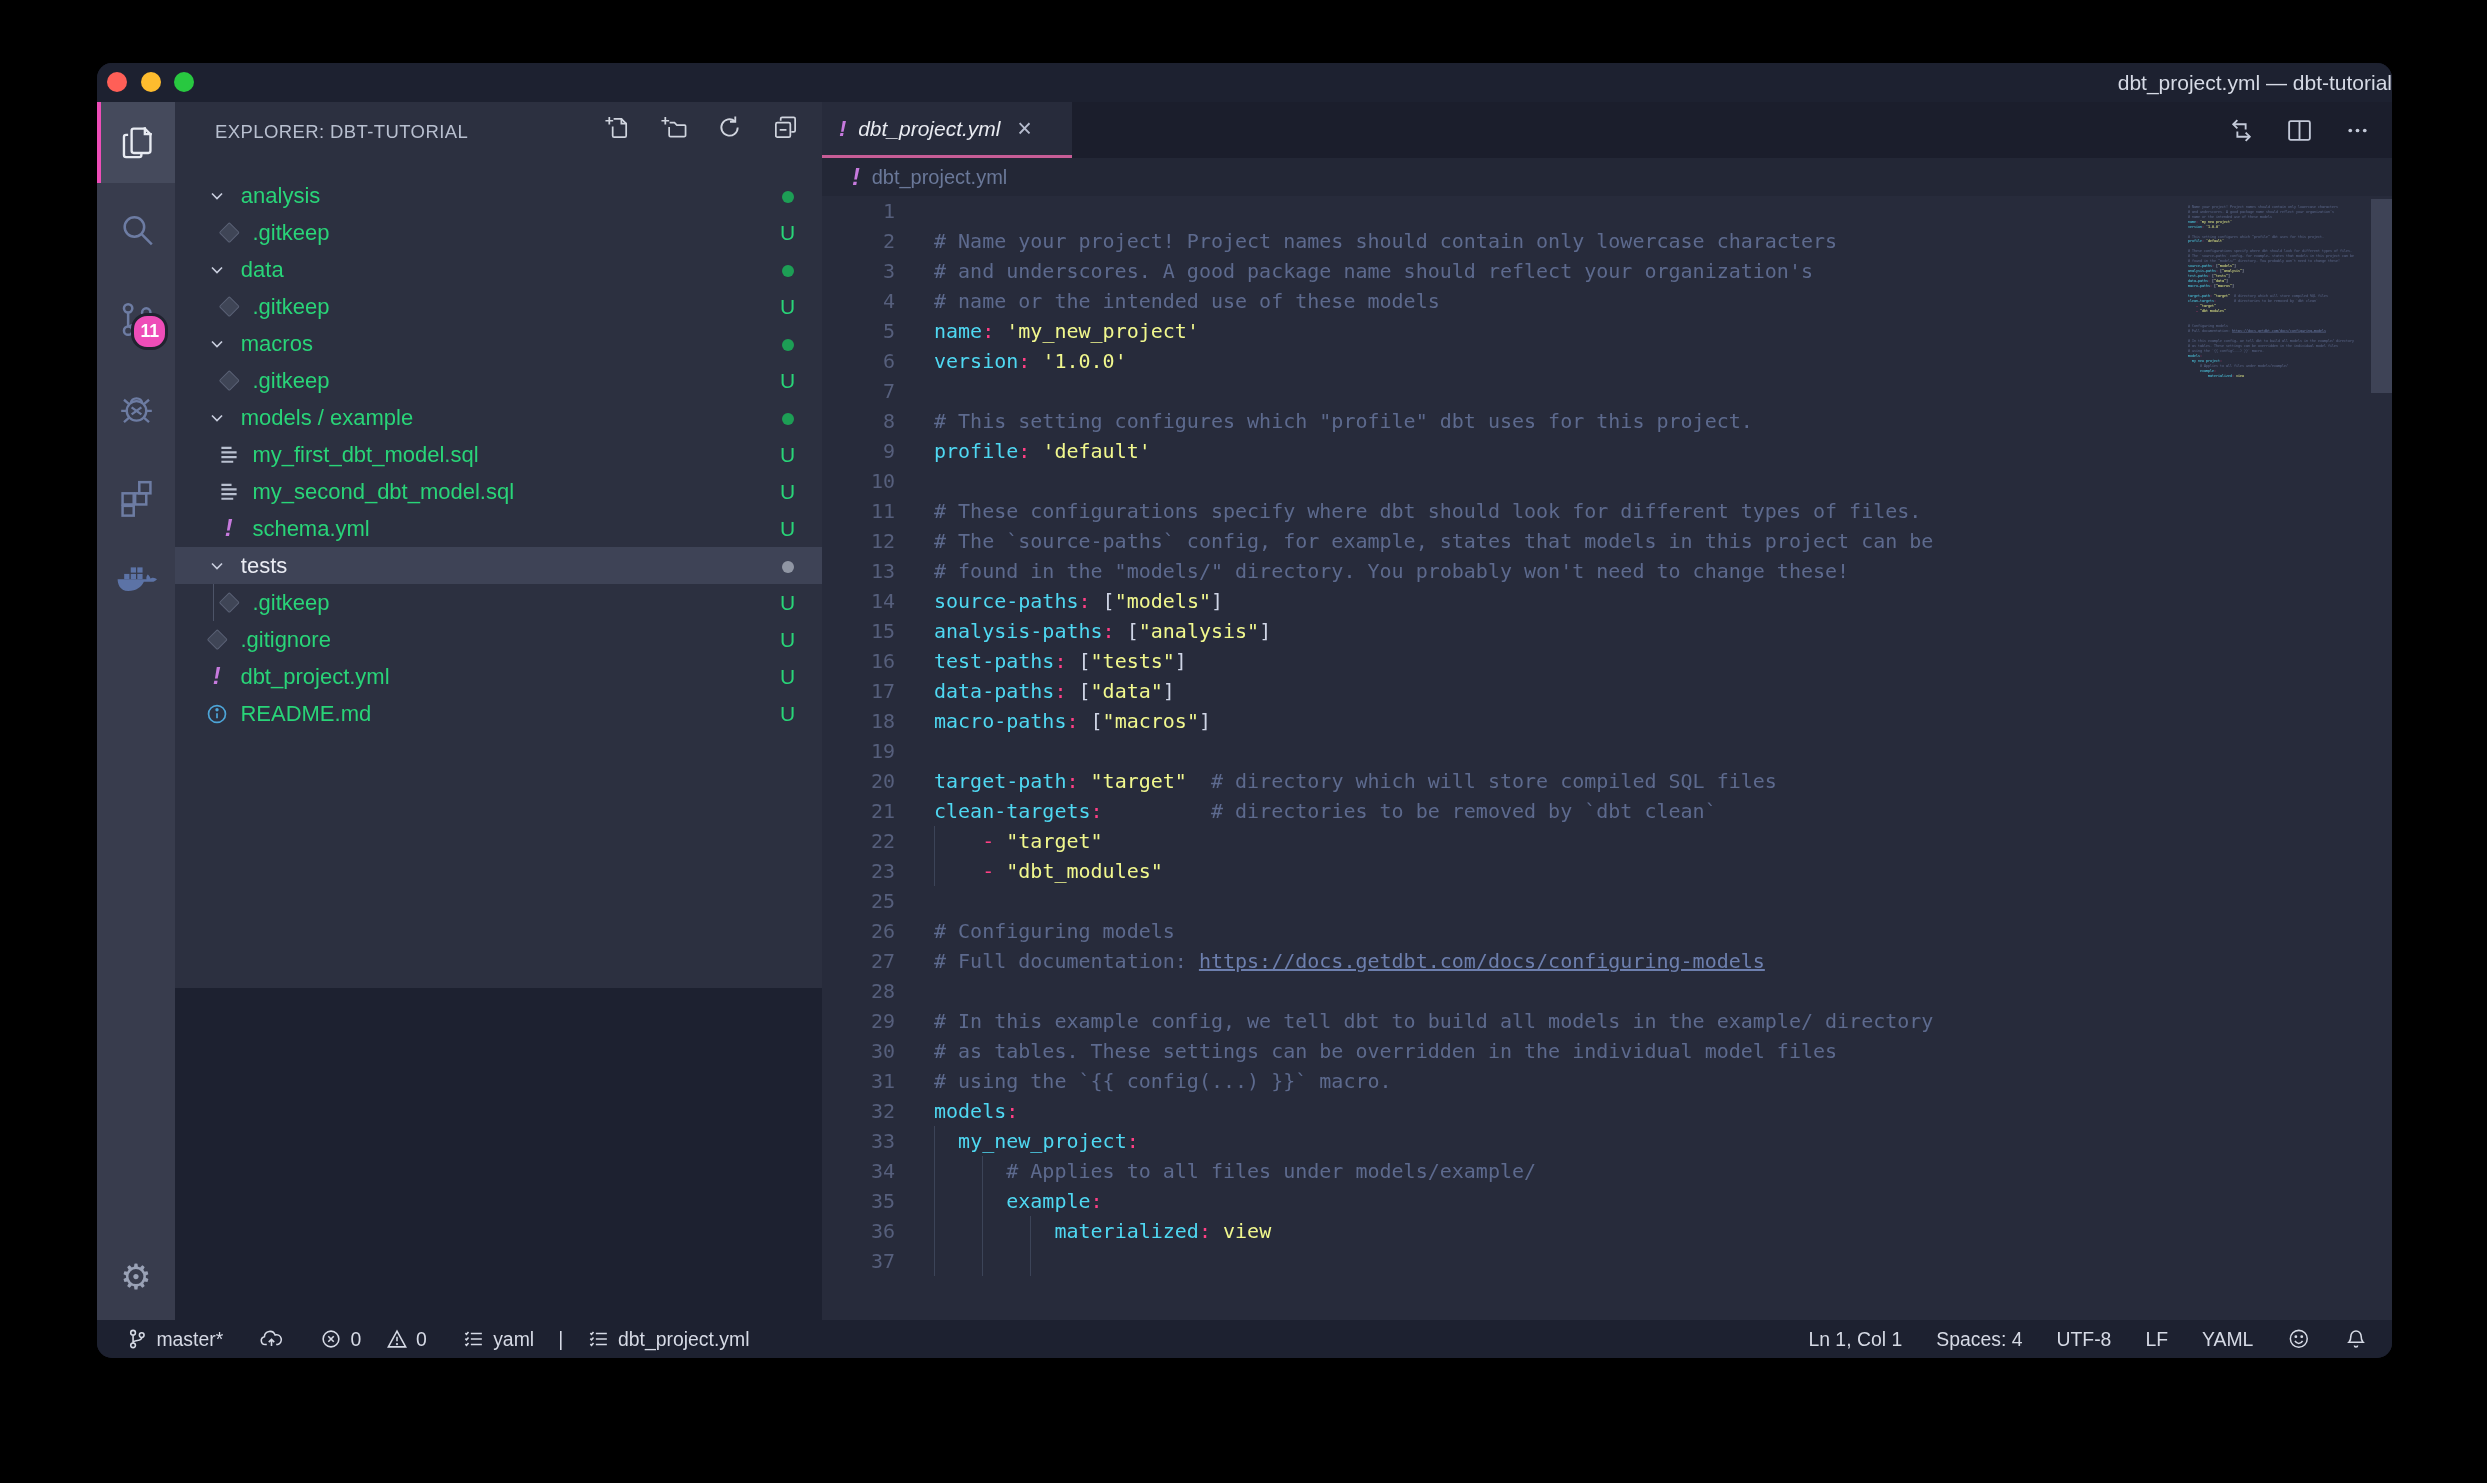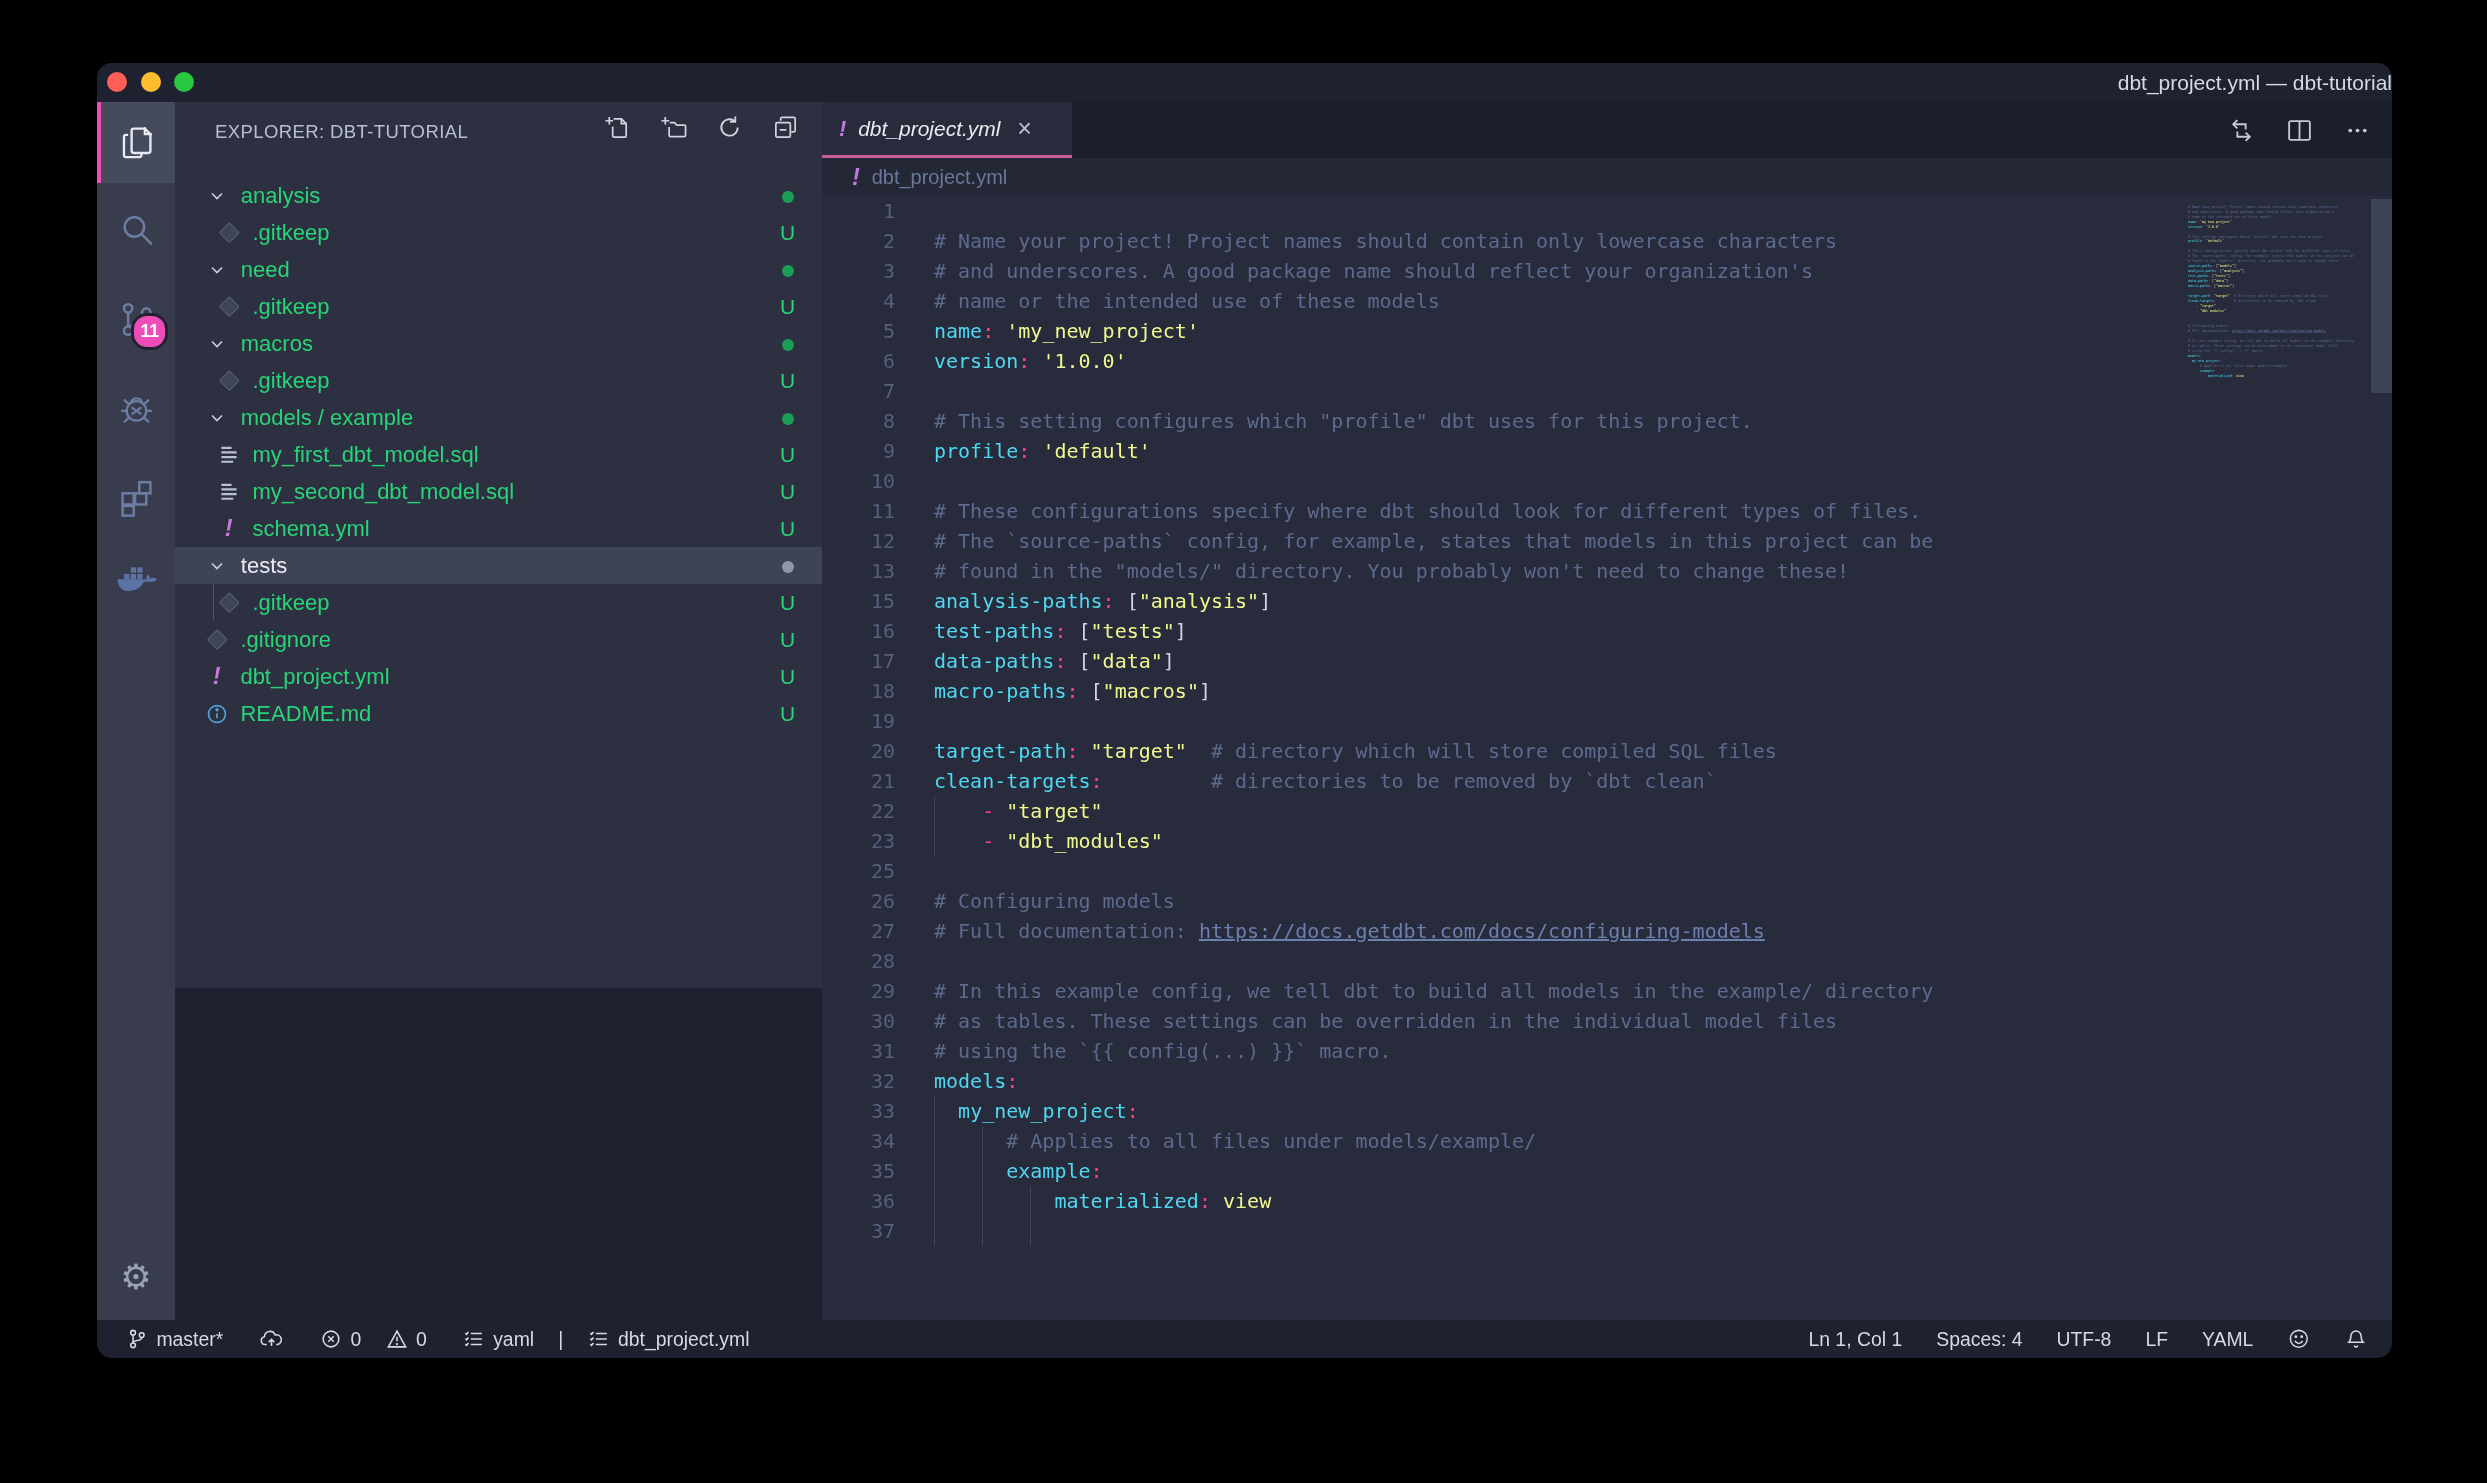--- a/index.html
+++ b/index.html
@@ -185,21 +185,21 @@
           </span>
           <span class="tlabel">.gitkeep</span>
           <span class="tbadge ubadge">U</span>
         </div>
         <div class="trow ">
           <span class="chev">
             <svg width="20" height="20" viewBox="0 0 24 24" fill="none" stroke="currentColor" stroke-width="2">
               <path d="M6 9l6 6 6-6"></path>
             </svg>
           </span>
-          <span class="tlabel">need</span>
+          <span class="tlabel">data</span>
           <span class="tbadge"><span class="dot" style="background:var(--green-dot)"></span></span>
         </div>
         <div class="trow child">
           <span class="ficon">
             <span class="diamond"></span>
           </span>
           <span class="tlabel">.gitkeep</span>
           <span class="tbadge ubadge">U</span>
         </div>
         <div class="trow ">
@@ -340,20 +340,21 @@
           <div class="cl"><span class="ln">4</span><span class="lc"><span class="x-c"># name or the intended use of these models</span></span></div>
           <div class="cl"><span class="ln">5</span><span class="lc"><span class="x-k">name</span><span class="x-p">:</span><span class="x-t"> </span><span class="x-s">'my_new_project'</span></span></div>
           <div class="cl"><span class="ln">6</span><span class="lc"><span class="x-k">version</span><span class="x-p">:</span><span class="x-t"> </span><span class="x-s">'1.0.0'</span></span></div>
           <div class="cl"><span class="ln">7</span><span class="lc"></span></div>
           <div class="cl"><span class="ln">8</span><span class="lc"><span class="x-c"># This setting configures which "profile" dbt uses for this project.</span></span></div>
           <div class="cl"><span class="ln">9</span><span class="lc"><span class="x-k">profile</span><span class="x-p">:</span><span class="x-t"> </span><span class="x-s">'default'</span></span></div>
           <div class="cl"><span class="ln">10</span><span class="lc"></span></div>
           <div class="cl"><span class="ln">11</span><span class="lc"><span class="x-c"># These configurations specify where dbt should look for different types of files.</span></span></div>
           <div class="cl"><span class="ln">12</span><span class="lc"><span class="x-c"># The `source-paths` config, for example, states that models in this project can be</span></span></div>
           <div class="cl"><span class="ln">13</span><span class="lc"><span class="x-c"># found in the "models/" directory. You probably won't need to change these!</span></span></div>
+          <div class="cl"><span class="ln">14</span><span class="lc"><span class="x-k">source-paths</span><span class="x-p">:</span><span class="x-t"> [</span><span class="x-s">"models"</span><span class="x-t">]</span></span></div>
           <div class="cl"><span class="ln">15</span><span class="lc"><span class="x-k">analysis-paths</span><span class="x-p">:</span><span class="x-t"> [</span><span class="x-s">"analysis"</span><span class="x-t">]</span></span></div>
           <div class="cl"><span class="ln">16</span><span class="lc"><span class="x-k">test-paths</span><span class="x-p">:</span><span class="x-t"> [</span><span class="x-s">"tests"</span><span class="x-t">]</span></span></div>
           <div class="cl"><span class="ln">17</span><span class="lc"><span class="x-k">data-paths</span><span class="x-p">:</span><span class="x-t"> [</span><span class="x-s">"data"</span><span class="x-t">]</span></span></div>
           <div class="cl"><span class="ln">18</span><span class="lc"><span class="x-k">macro-paths</span><span class="x-p">:</span><span class="x-t"> [</span><span class="x-s">"macros"</span><span class="x-t">]</span></span></div>
           <div class="cl"><span class="ln">19</span><span class="lc"></span></div>
           <div class="cl"><span class="ln">20</span><span class="lc"><span class="x-k">target-path</span><span class="x-p">:</span><span class="x-t"> </span><span class="x-s">"target"</span><span class="x-t">  </span><span class="x-c"># directory which will store compiled SQL files</span></span></div>
           <div class="cl"><span class="ln">21</span><span class="lc"><span class="x-k">clean-targets</span><span class="x-p">:</span><span class="x-t">         </span><span class="x-c"># directories to be removed by `dbt clean`</span></span></div>
           <div class="cl"><span class="ln">22</span><span class="lc"><i class="ig" style="left:0ch"></i><span class="x-t">    </span><span class="x-p">- </span><span class="x-s">"target"</span></span></div>
           <div class="cl"><span class="ln">23</span><span class="lc"><i class="ig" style="left:0ch"></i><span class="x-t">    </span><span class="x-p">- </span><span class="x-s">"dbt_modules"</span></span></div>
           <div class="cl"><span class="ln">25</span><span class="lc"></span></div>

